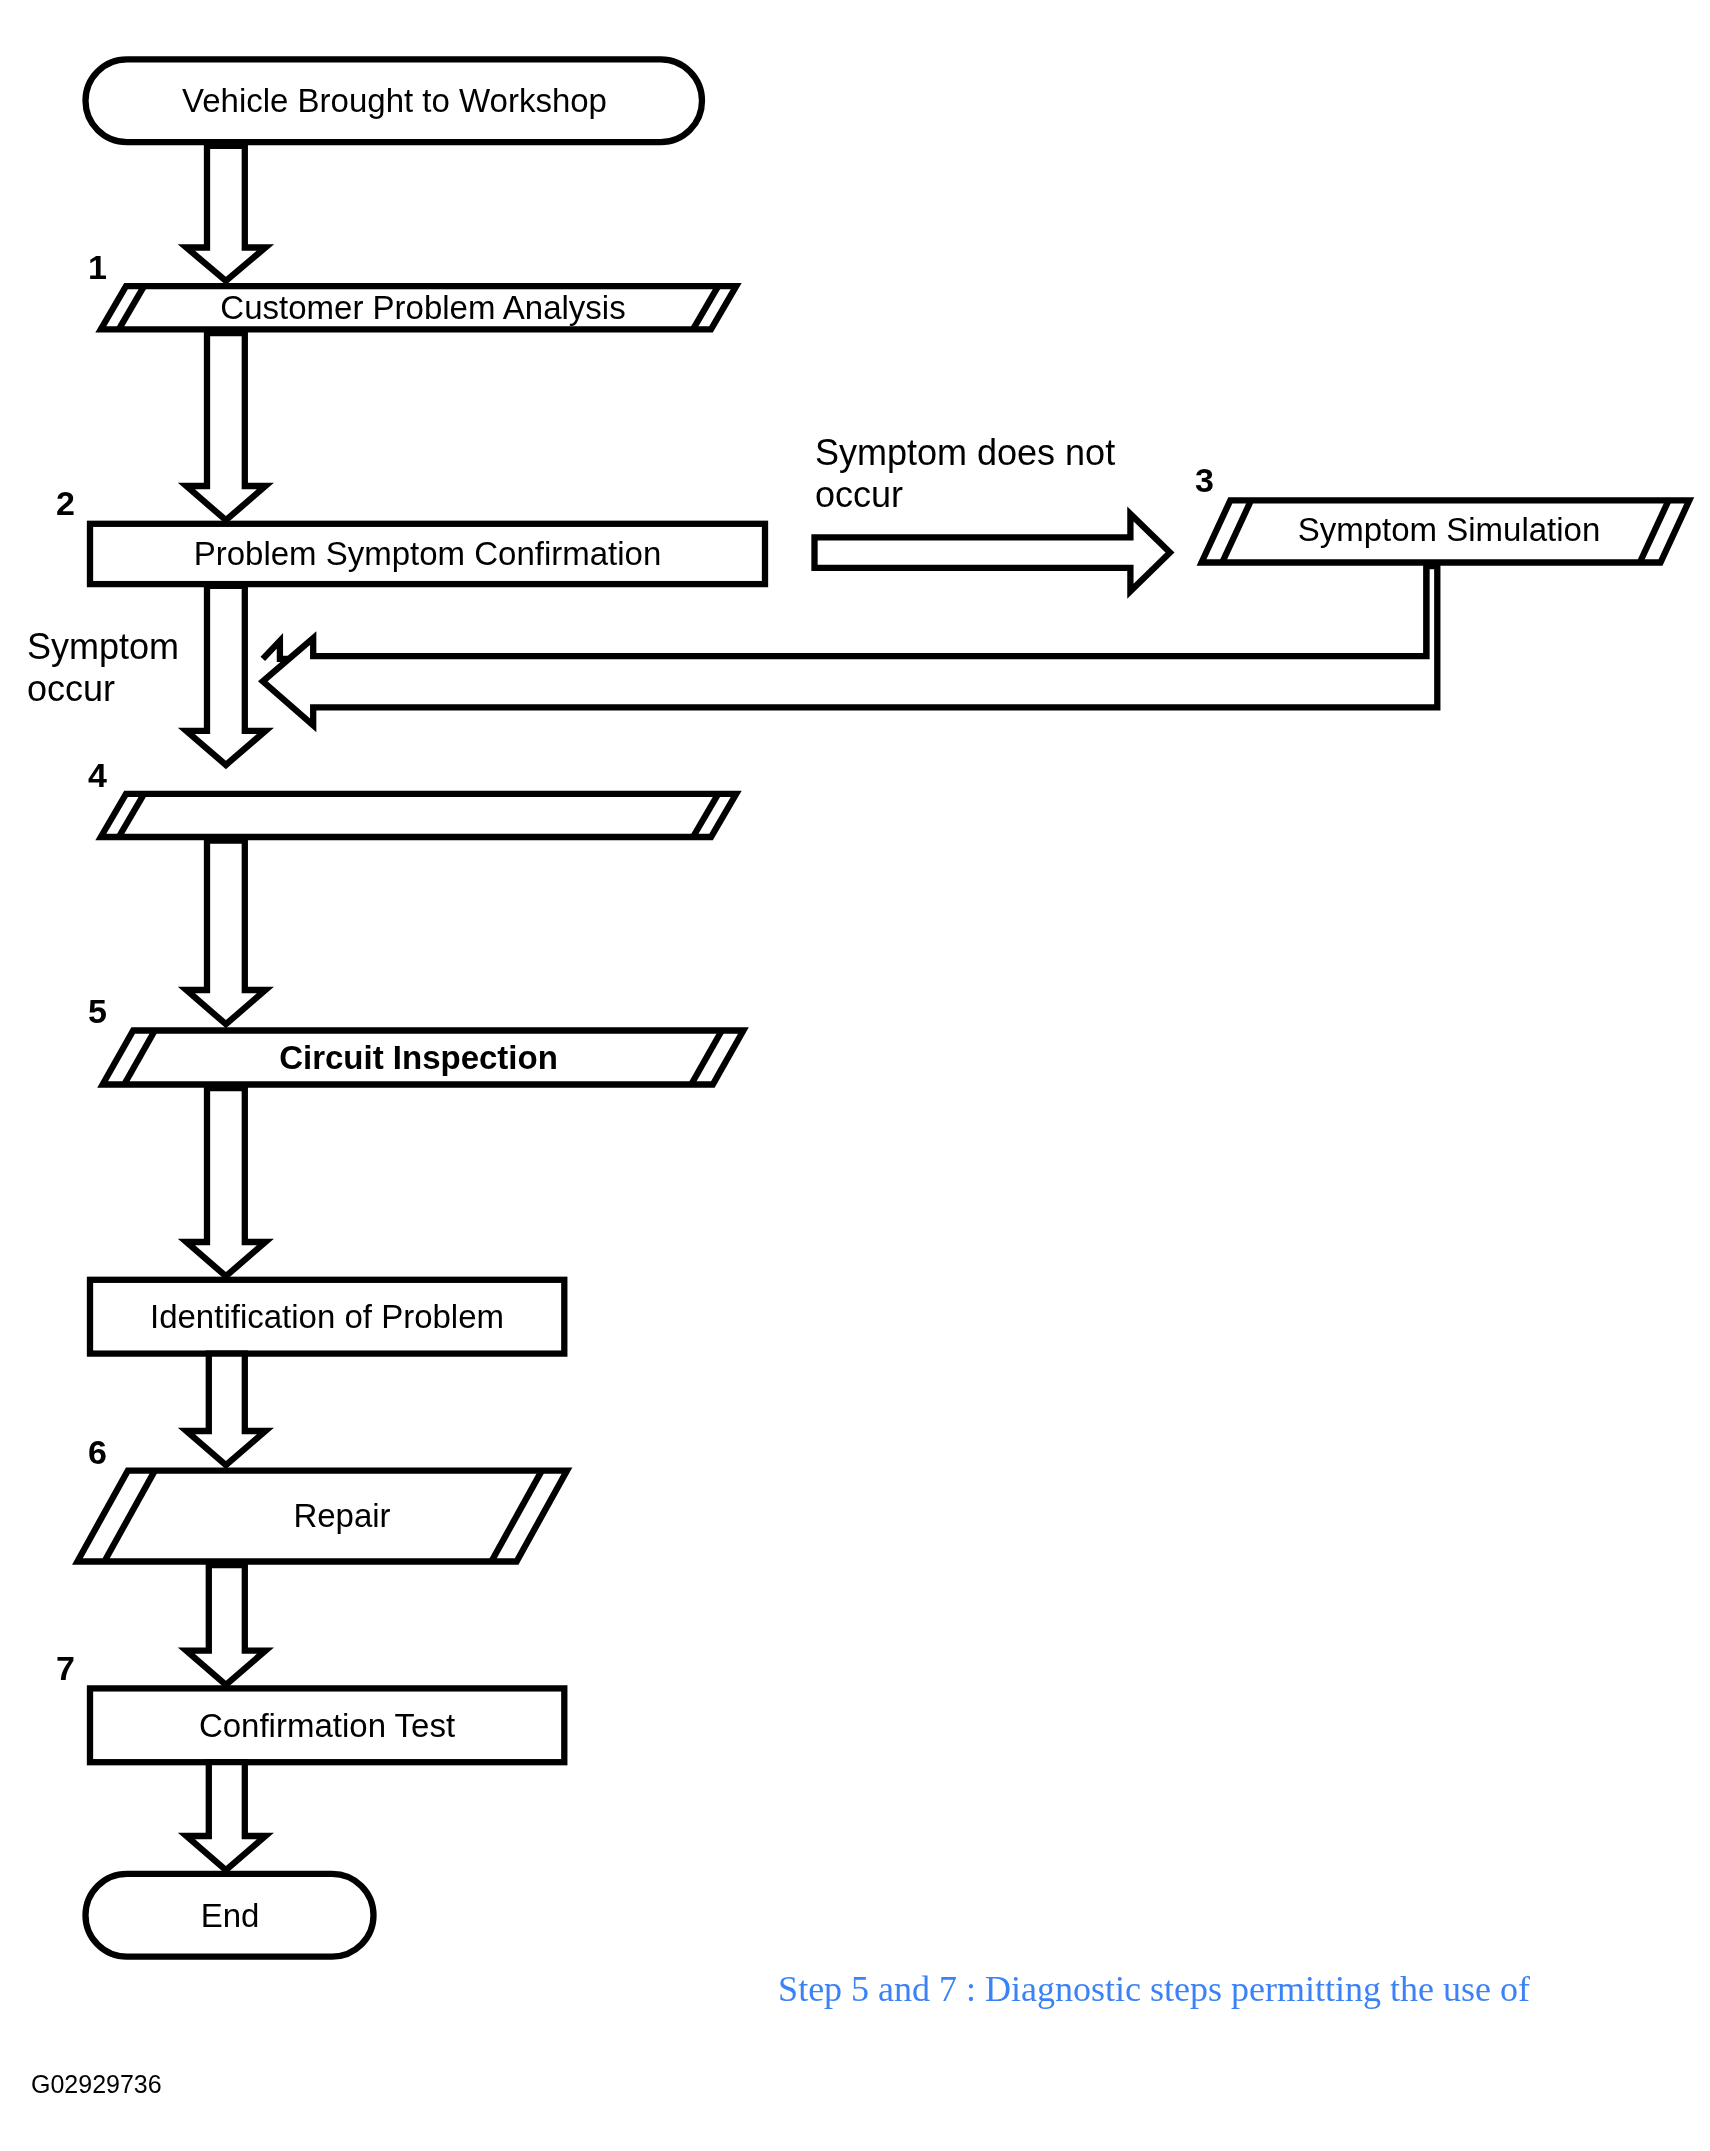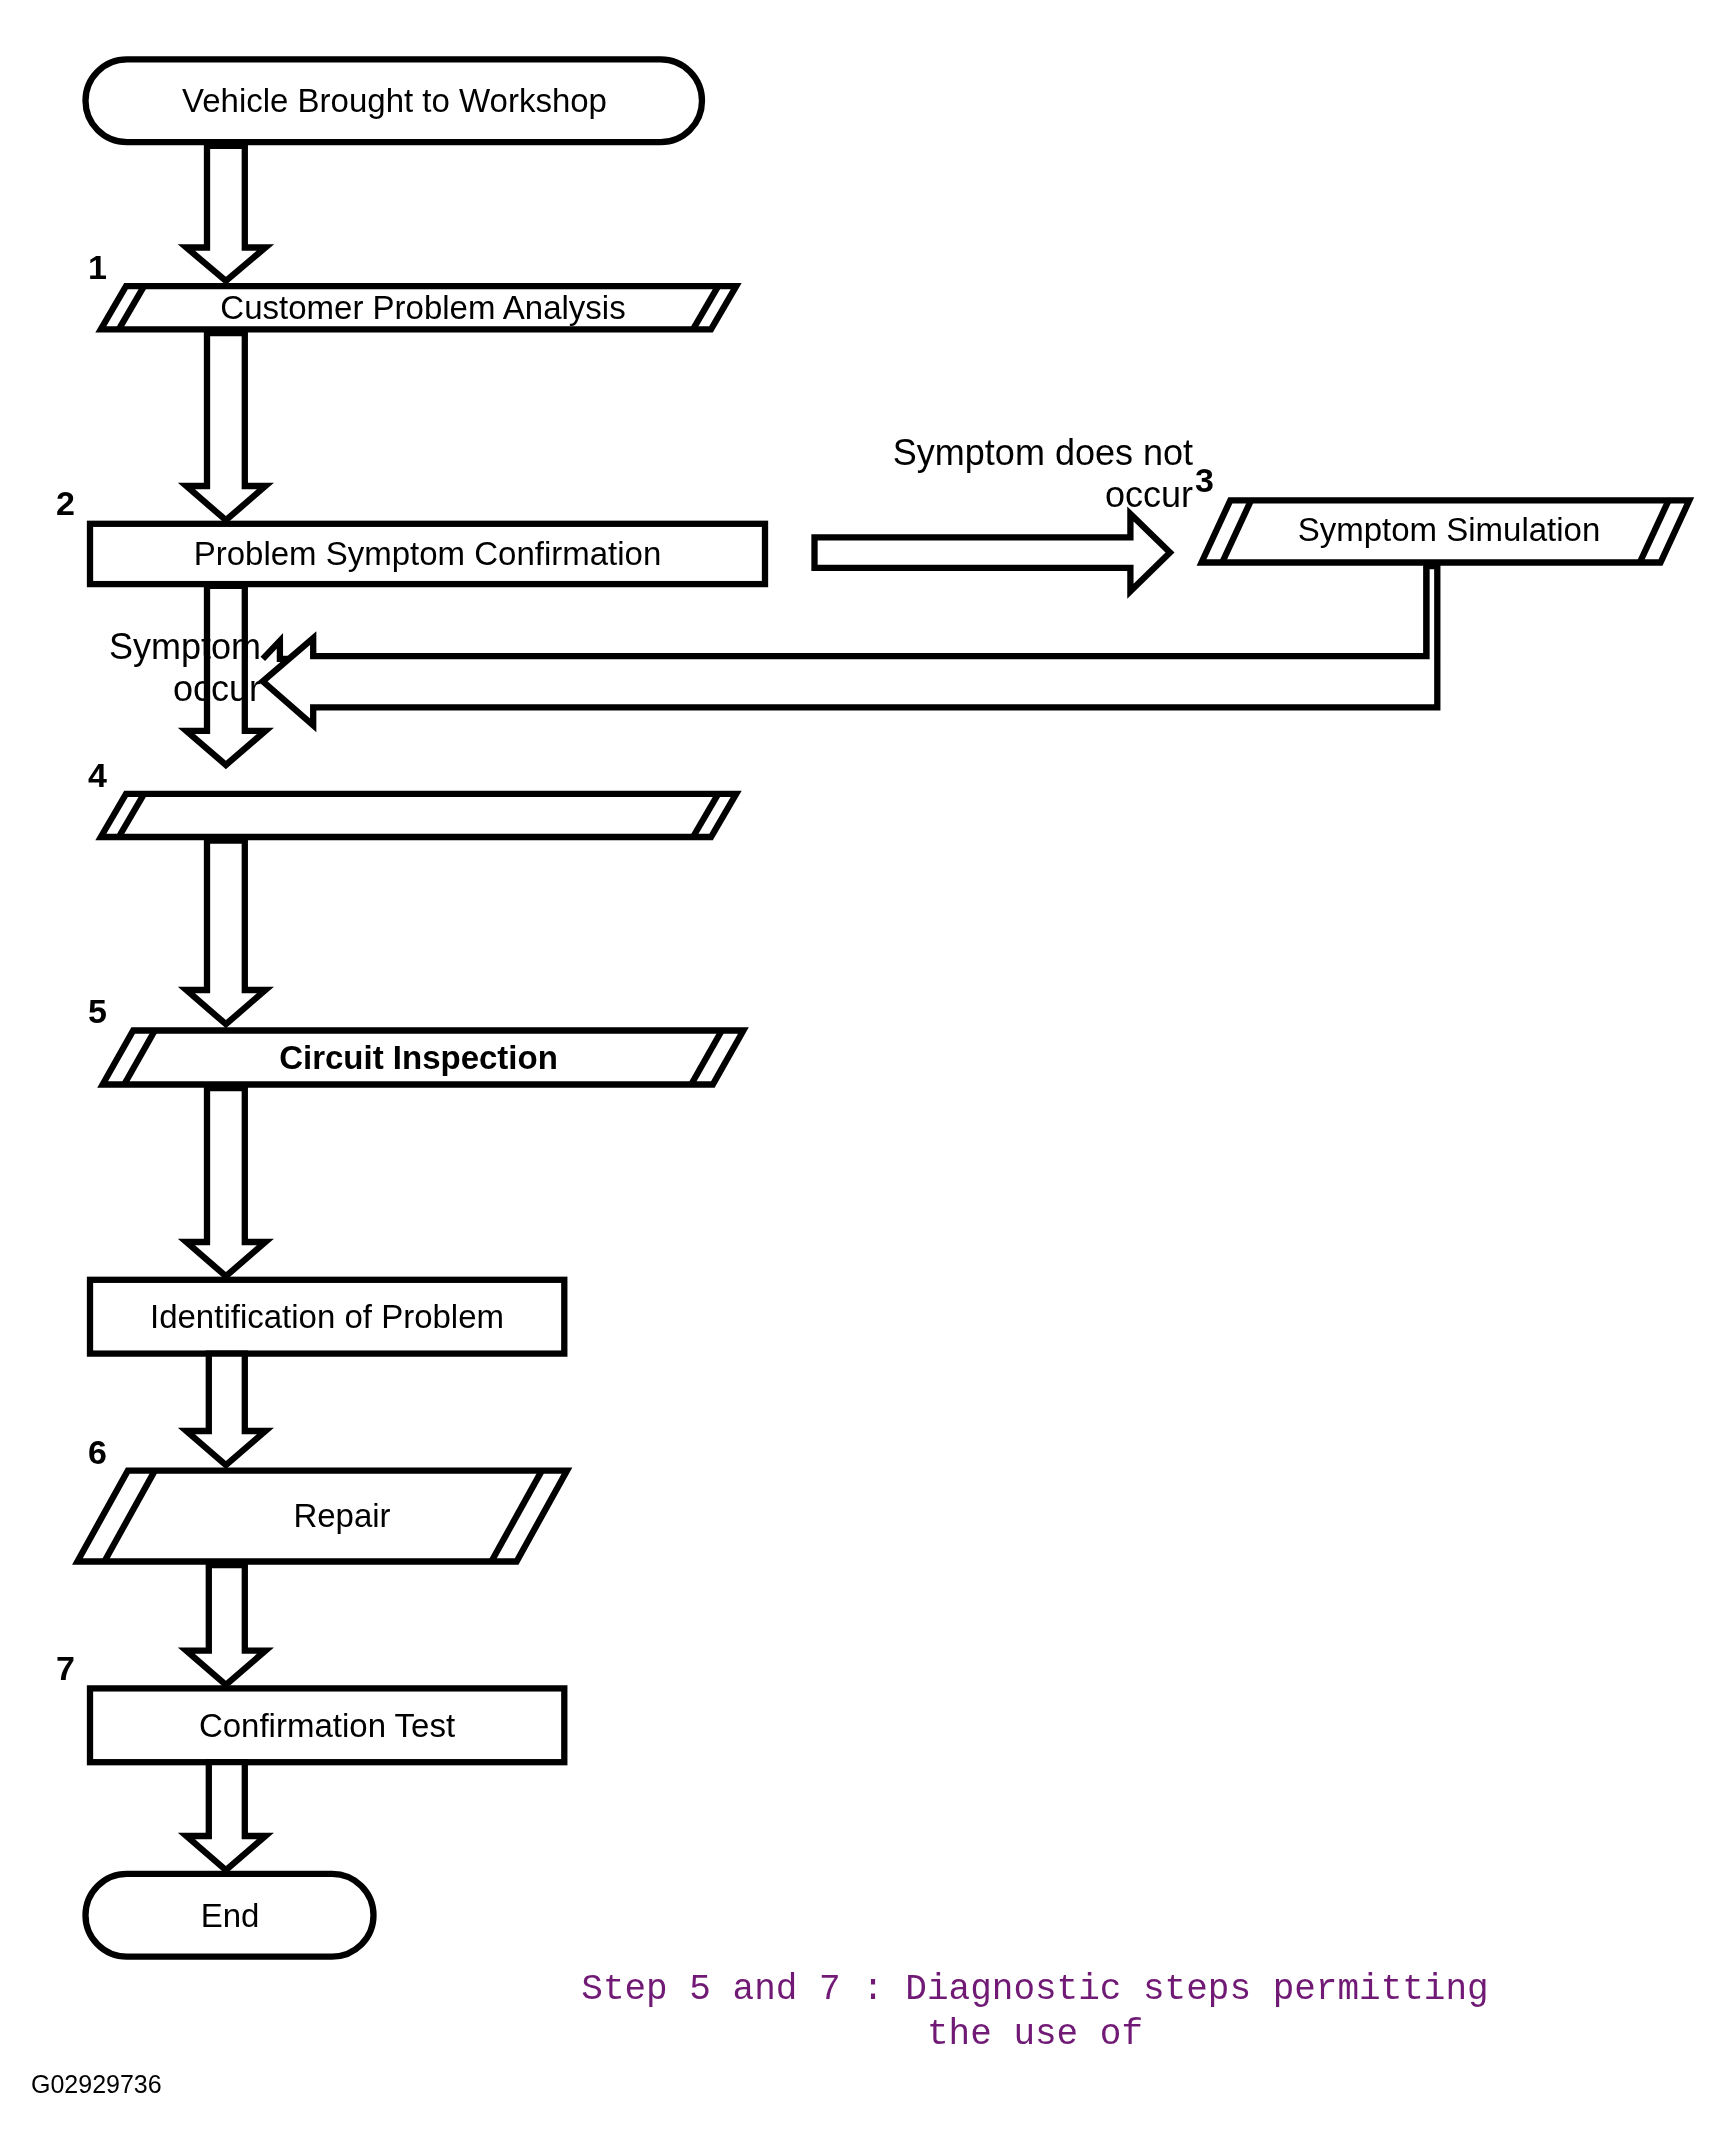--- a/index.html
+++ b/index.html
@@ -45,28 +45,27 @@
     font-weight: bold;
     color: #000000;
   }
   .edge-label {
     position: absolute;
     font-family: "Liberation Sans", sans-serif;
     font-size: 36px;
     color: #000000;
     line-height: 1.18;
     white-space: pre-line;
-    text-align: right;
   }
   .footnote {
     position: absolute;
-    font-family: Liberation Mono, monospace;
+    font-family: Liberation Serif, serif;
     font-size: 36px;
-    color: #701a75;
-    text-align: center;
+    color: #3b82f6;
+    text-align: right;
     line-height: 1.25;
   }
   .refcode {
     position: absolute;
     font-family: Liberation Sans, sans-serif;
     font-size: 25px;
     color: #000000;
   }
 </style>
 </head>

